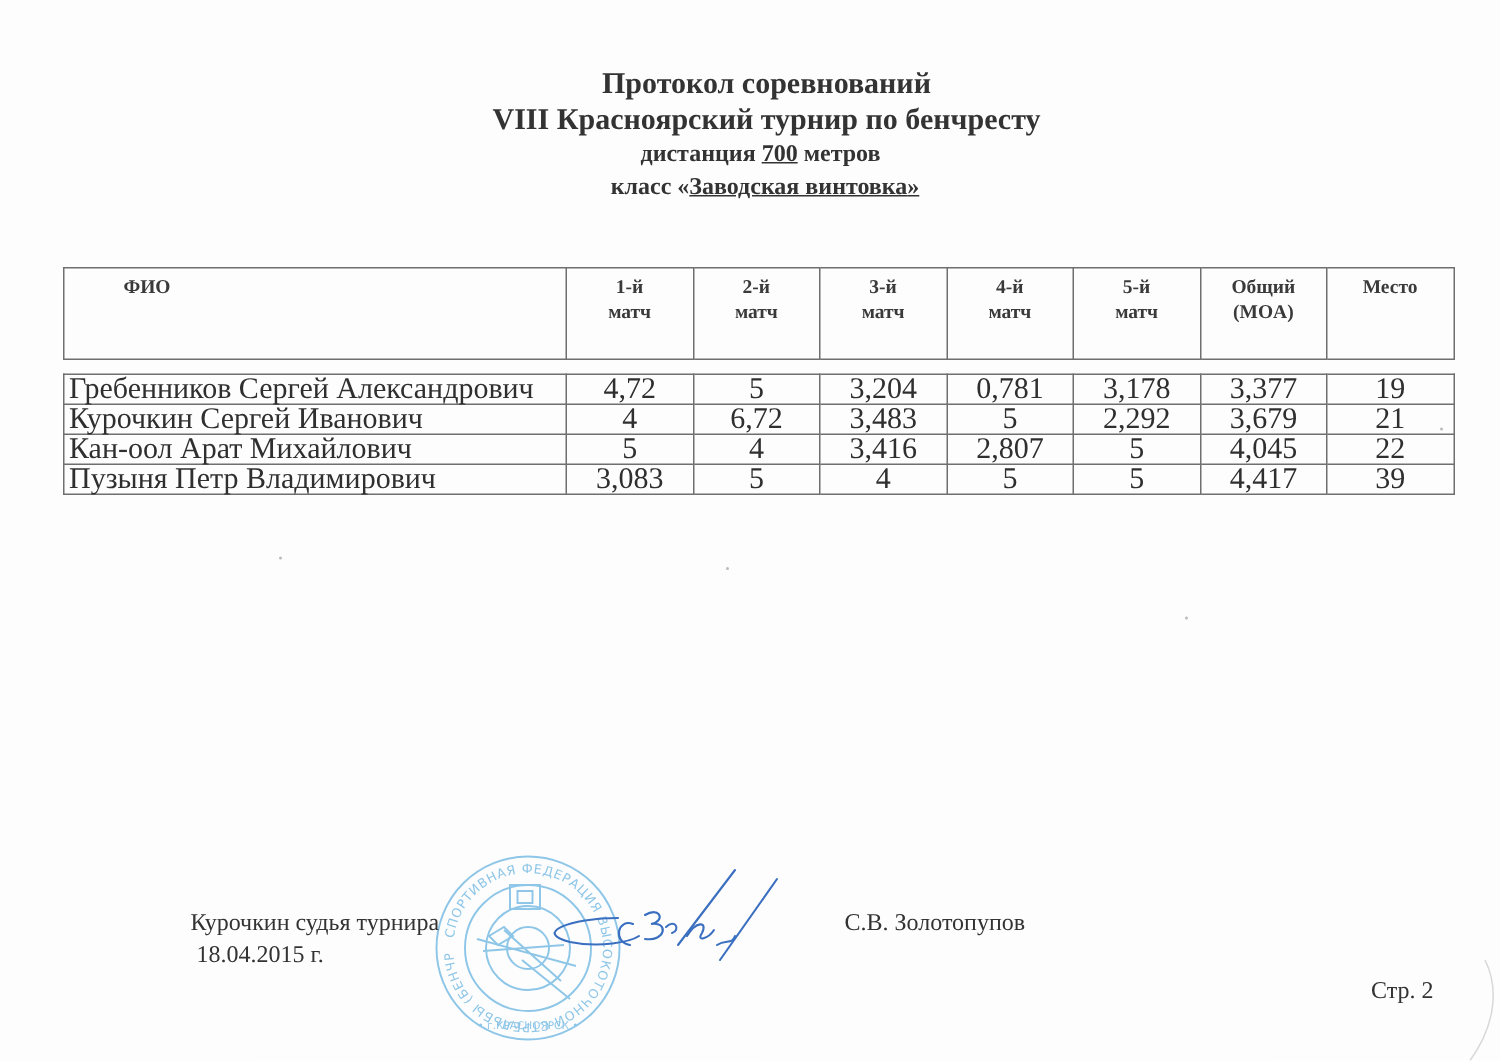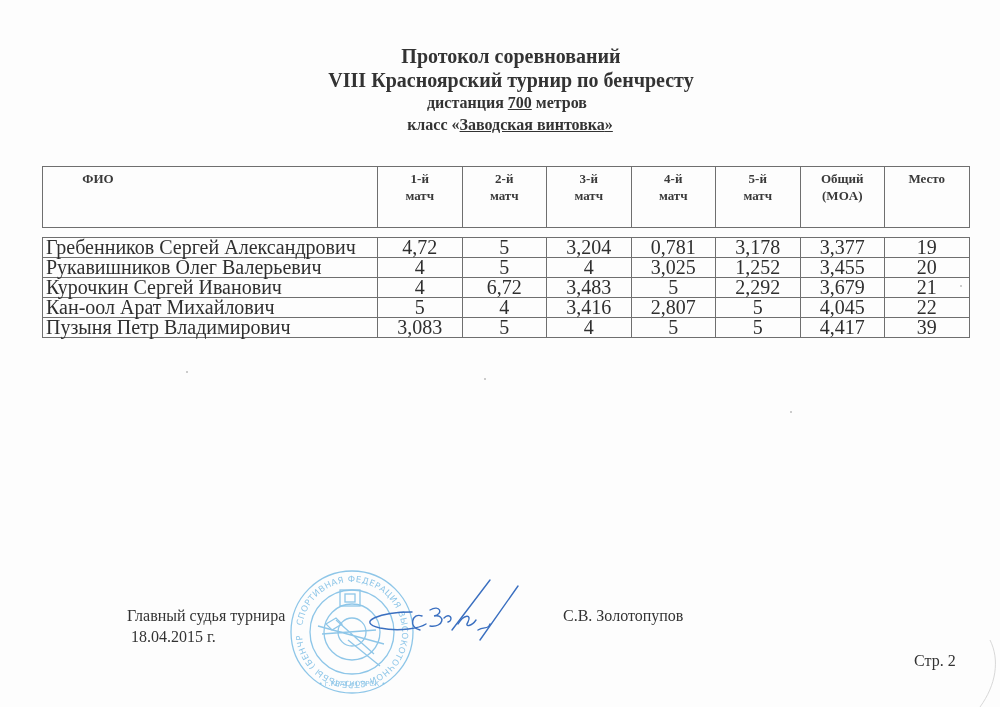--- a/index.html
+++ b/index.html
@@ -46,20 +46,21 @@
       padding-left: 20px;
     }
     .u { text-decoration: underline; }
 
     table {
       border-collapse: collapse;
       position: absolute;
       left: 42px;
       table-layout: fixed;
       color: #2f2f2f;
+      margin-top: 12px;
     }
     table td, table th {
       border: 1px solid #6f6f6f;
       padding: 0;
     }
     .header-table {
       top: 166px;
       width: 926px;
     }
     .header-table th {
@@ -216,30 +217,20 @@
   <tbody>
       <tr>
     <td class="name">Гребенников Сергей Александрович</td>
     <td>4,72</td>
     <td>5</td>
     <td>3,204</td>
     <td>0,781</td>
     <td>3,178</td>
     <td>3,377</td>
     <td>19</td>
-  </tr>
-  <tr>
-    <td class="name">Рукавишников Олег Валерьевич</td>
-    <td>4</td>
-    <td>5</td>
-    <td>4</td>
-    <td>3,025</td>
-    <td>1,252</td>
-    <td>3,455</td>
-    <td>20</td>
   </tr>
   <tr>
     <td class="name">Курочкин Сергей Иванович</td>
     <td>4</td>
     <td>6,72</td>
     <td>3,483</td>
     <td>5</td>
     <td>2,292</td>
     <td>3,679</td>
     <td>21</td>
@@ -298,20 +289,20 @@
     <path d="M62,44 C52,40 48,56 60,58"></path>
     <path d="M70,38 C80,32 84,42 74,44 C86,42 84,56 70,54"></path>
     <path d="M84,46 c6,-6 10,2 4,4"></path>
     <path d="M92,58 L130,8"></path>
     <path d="M98,52 c6,-10 14,-10 10,-2 c-4,6 4,4 8,-2"></path>
     <path d="M120,68 L158,14"></path>
     <path d="M118,58 c6,-4 10,0 12,-6"></path>
   </g>
 </svg>
 
-<div class="footer-judge">Главный судья турнира</div>
+<div class="footer-judge">Курочкин судья турнира</div>
 <div class="footer-date">18.04.2015 г.</div>
 <div class="footer-sig-name">С.В. Золотопупов</div>
 <div class="footer-page">Стр. 2</div>
 
 <svg class="page-edge" viewBox="0 0 30 67">
   <path d="M20,0 C30,20 26,45 10,67" fill="none" stroke="#d8d8d8" stroke-width="1"></path>
 </svg>
 
 </body></html>

